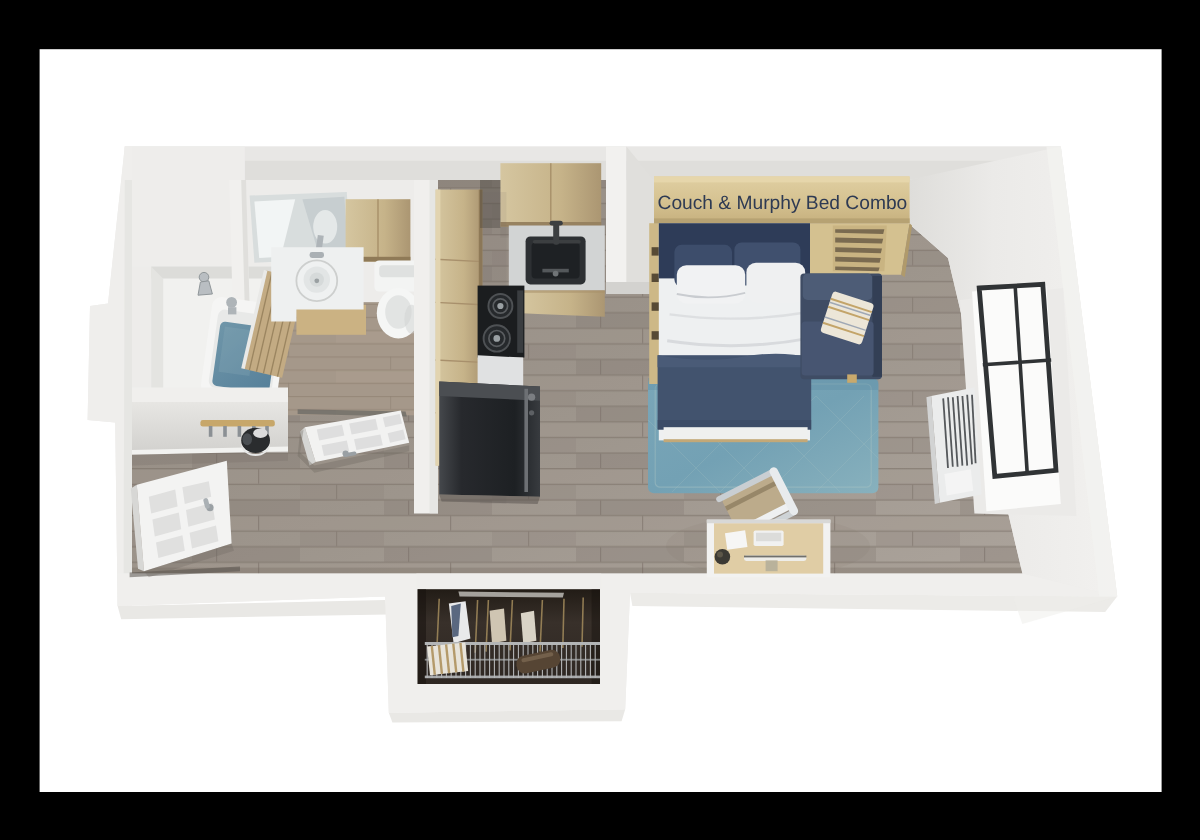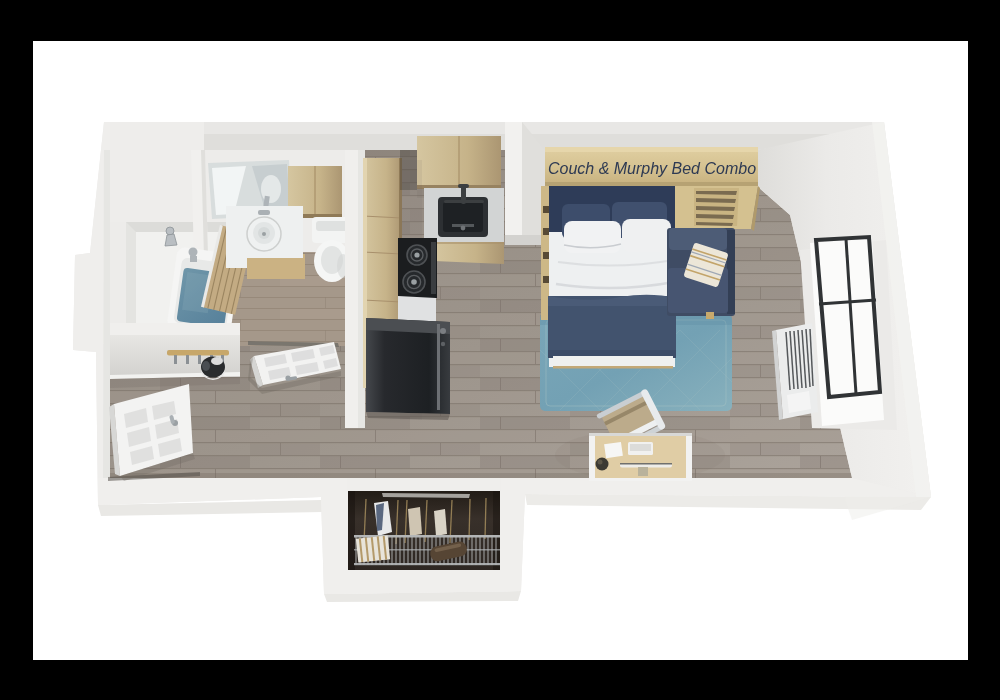--- a/index.html
+++ b/index.html
@@ -1,16 +1,16 @@
 <!DOCTYPE html>
 <html><head>
 <meta charset="utf-8">
 <style>
   html,body{margin:0;padding:0;background:#000;}
-  .stage{position:relative;width:1000px;height:700px;background:#000;overflow:hidden;font-style:italic;}
+  .stage{position:relative;width:1000px;height:700px;background:#000;overflow:hidden;}
   svg{position:absolute;left:0;top:0;}
   text{font-family:"Liberation Sans", sans-serif;}
 </style>
 </head>
 <body>
 <div class="stage">
 <svg width="1000" height="700" viewBox="0 0 1000 700">
 <defs>
   <linearGradient id="wallTopFace" x1="0" y1="0" x2="0" y2="1">
     <stop offset="0" stop-color="#eaeeec"></stop>

